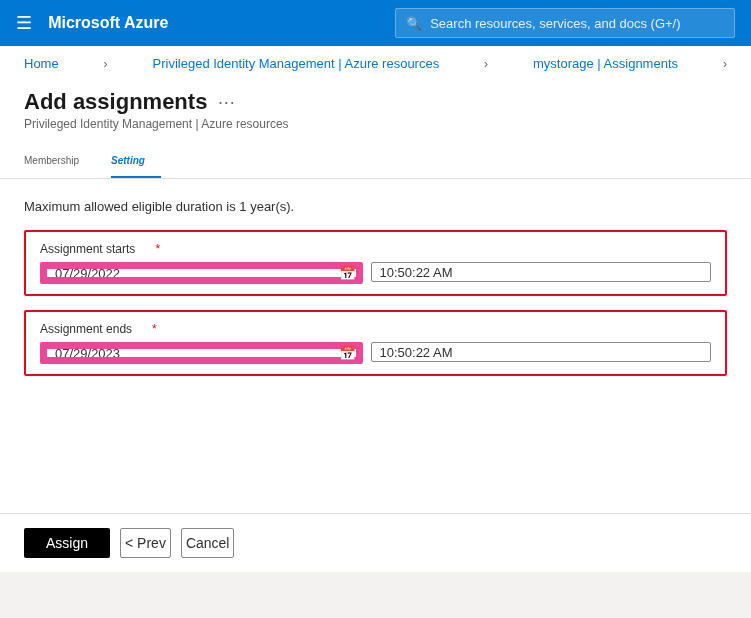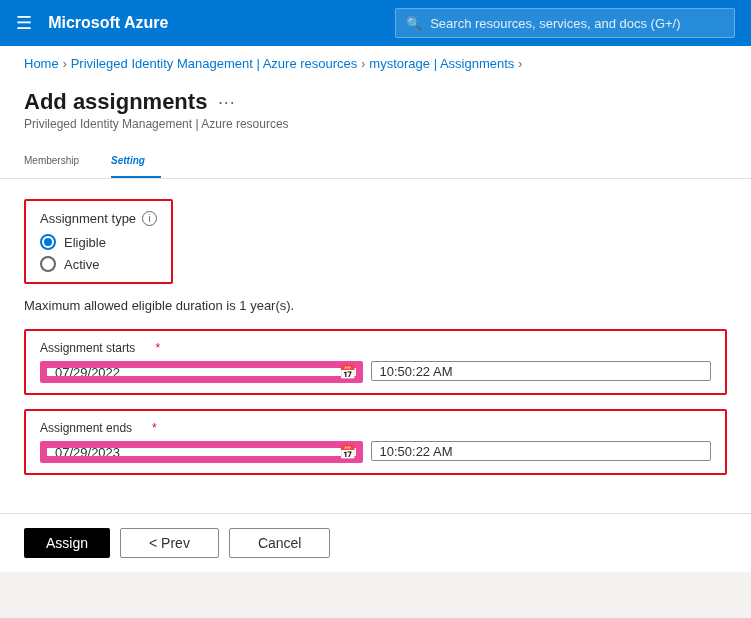--- a/index.html
+++ b/index.html
@@ -33,20 +33,21 @@
 
     
     .breadcrumb {
       padding: 10px 24px 6px 24px;
       font-size: 13px;
       color: #0078d4;
       background: white;
       display: flex;
       align-items: center;
       gap: 4px;
+      justify-content: space-between;
     }
     .breadcrumb a { color: #0078d4; text-decoration: none; }
     .breadcrumb-sep { color: #666; font-size: 12px; }
 
     
     .main-content {
       background: white;
       min-height: 526px;
       display: flex;
       flex-direction: column;
@@ -244,21 +245,21 @@
       padding: 6px 22px;
       font-size: 14px;
       cursor: pointer;
       font-weight: 400;
     }
     .btn-secondary {
       background: white;
       color: #323130;
       border: 1px solid #8a8886;
       border-radius: 2px;
-      padding: 6px 28px;
+      padding: 6px 4px;
       font-size: 14px;
       cursor: pointer;
     }
   </style>
 </head>
 <body>
 
 <div class="top-nav">
   <span class="hamburger-icon">☰</span>
   <span class="nav-brand">Microsoft Azure</span>
@@ -288,34 +289,20 @@
   </div>
 
   <div class="tabs">
     <div class="tab">Membership</div>
     <div class="tab active">Setting</div>
   </div>
 
   <div class="form-content">
 
     
-    <div class="assignment-type-box">
-      <div class="assignment-type-label">
-        <span>Assignment type</span>
-        <span class="info-icon">i</span>
-      </div>
-      <label class="radio-option">
-        <div class="radio-input checked"></div>
-        <span>Eligible</span>
-      </label>
-      <label class="radio-option">
-        <div class="radio-input unchecked"></div>
-        <span>Active</span>
-      </label>
-    </div>
 
     
     <div class="info-text">Maximum allowed eligible duration is 1 year(s).</div>
 
     
     <div class="field-group">
       <div class="field-label">
         <span>Assignment starts</span>
         <span class="required-star">*</span>
       </div>

